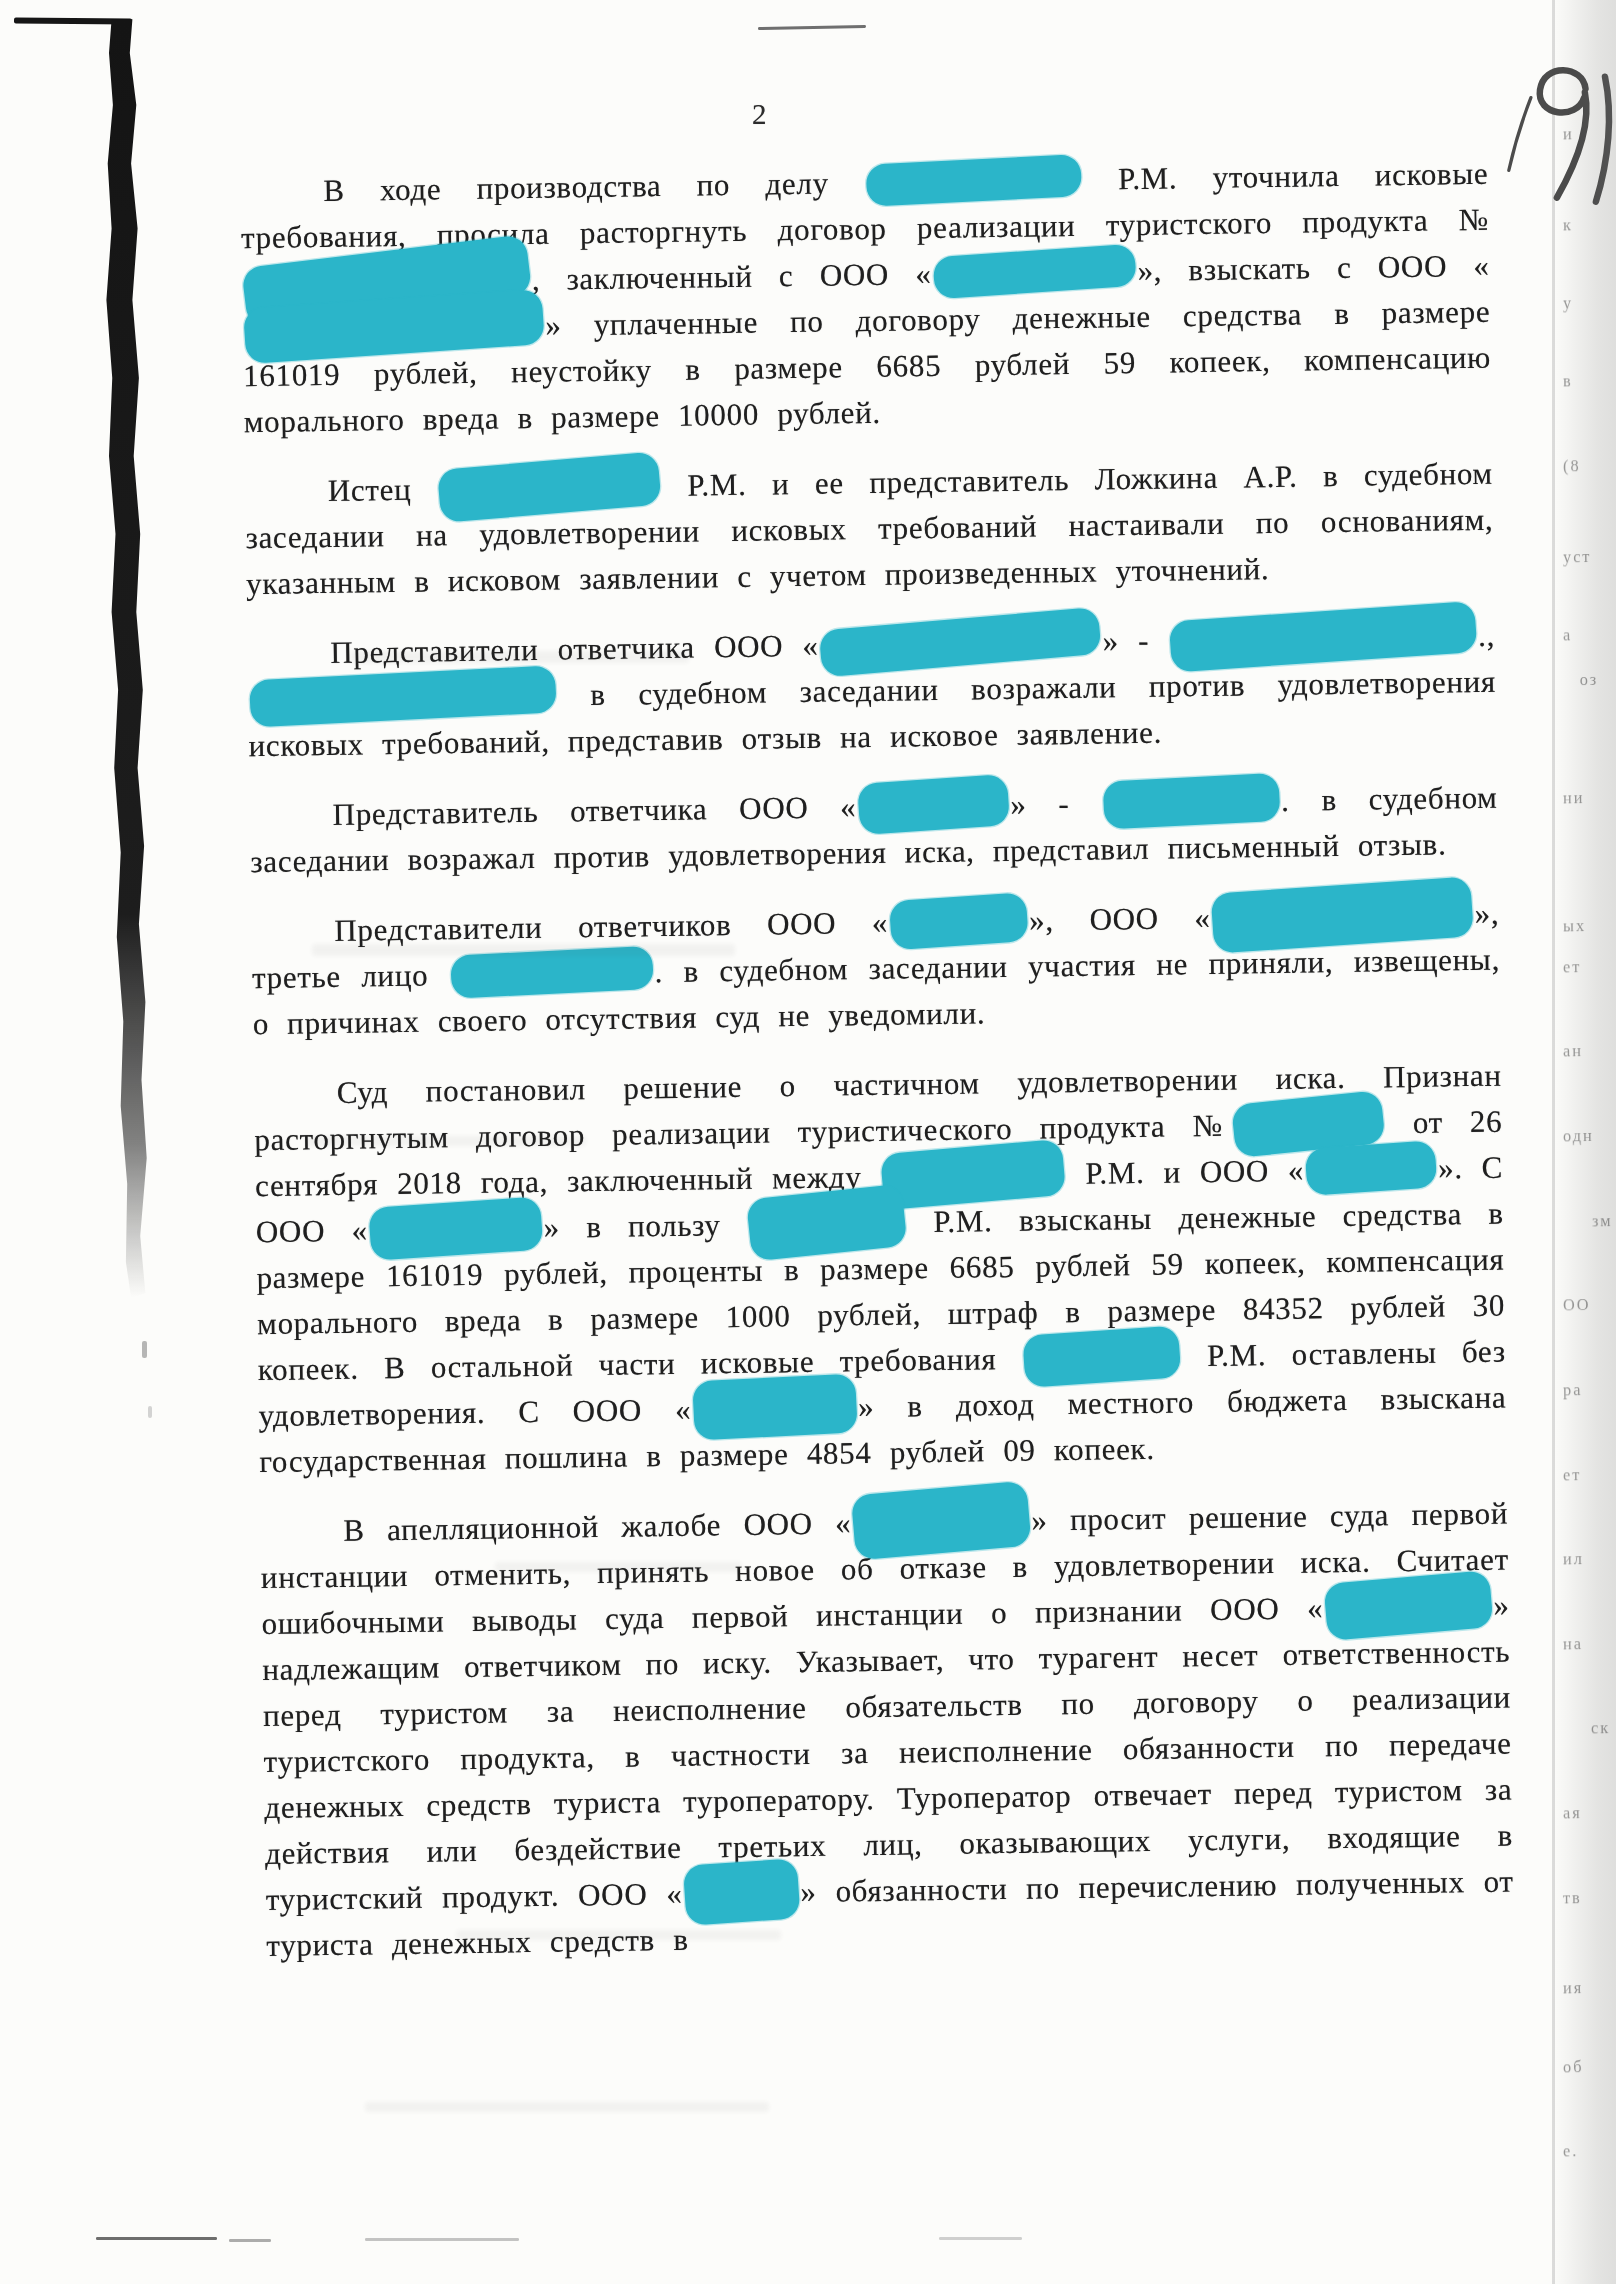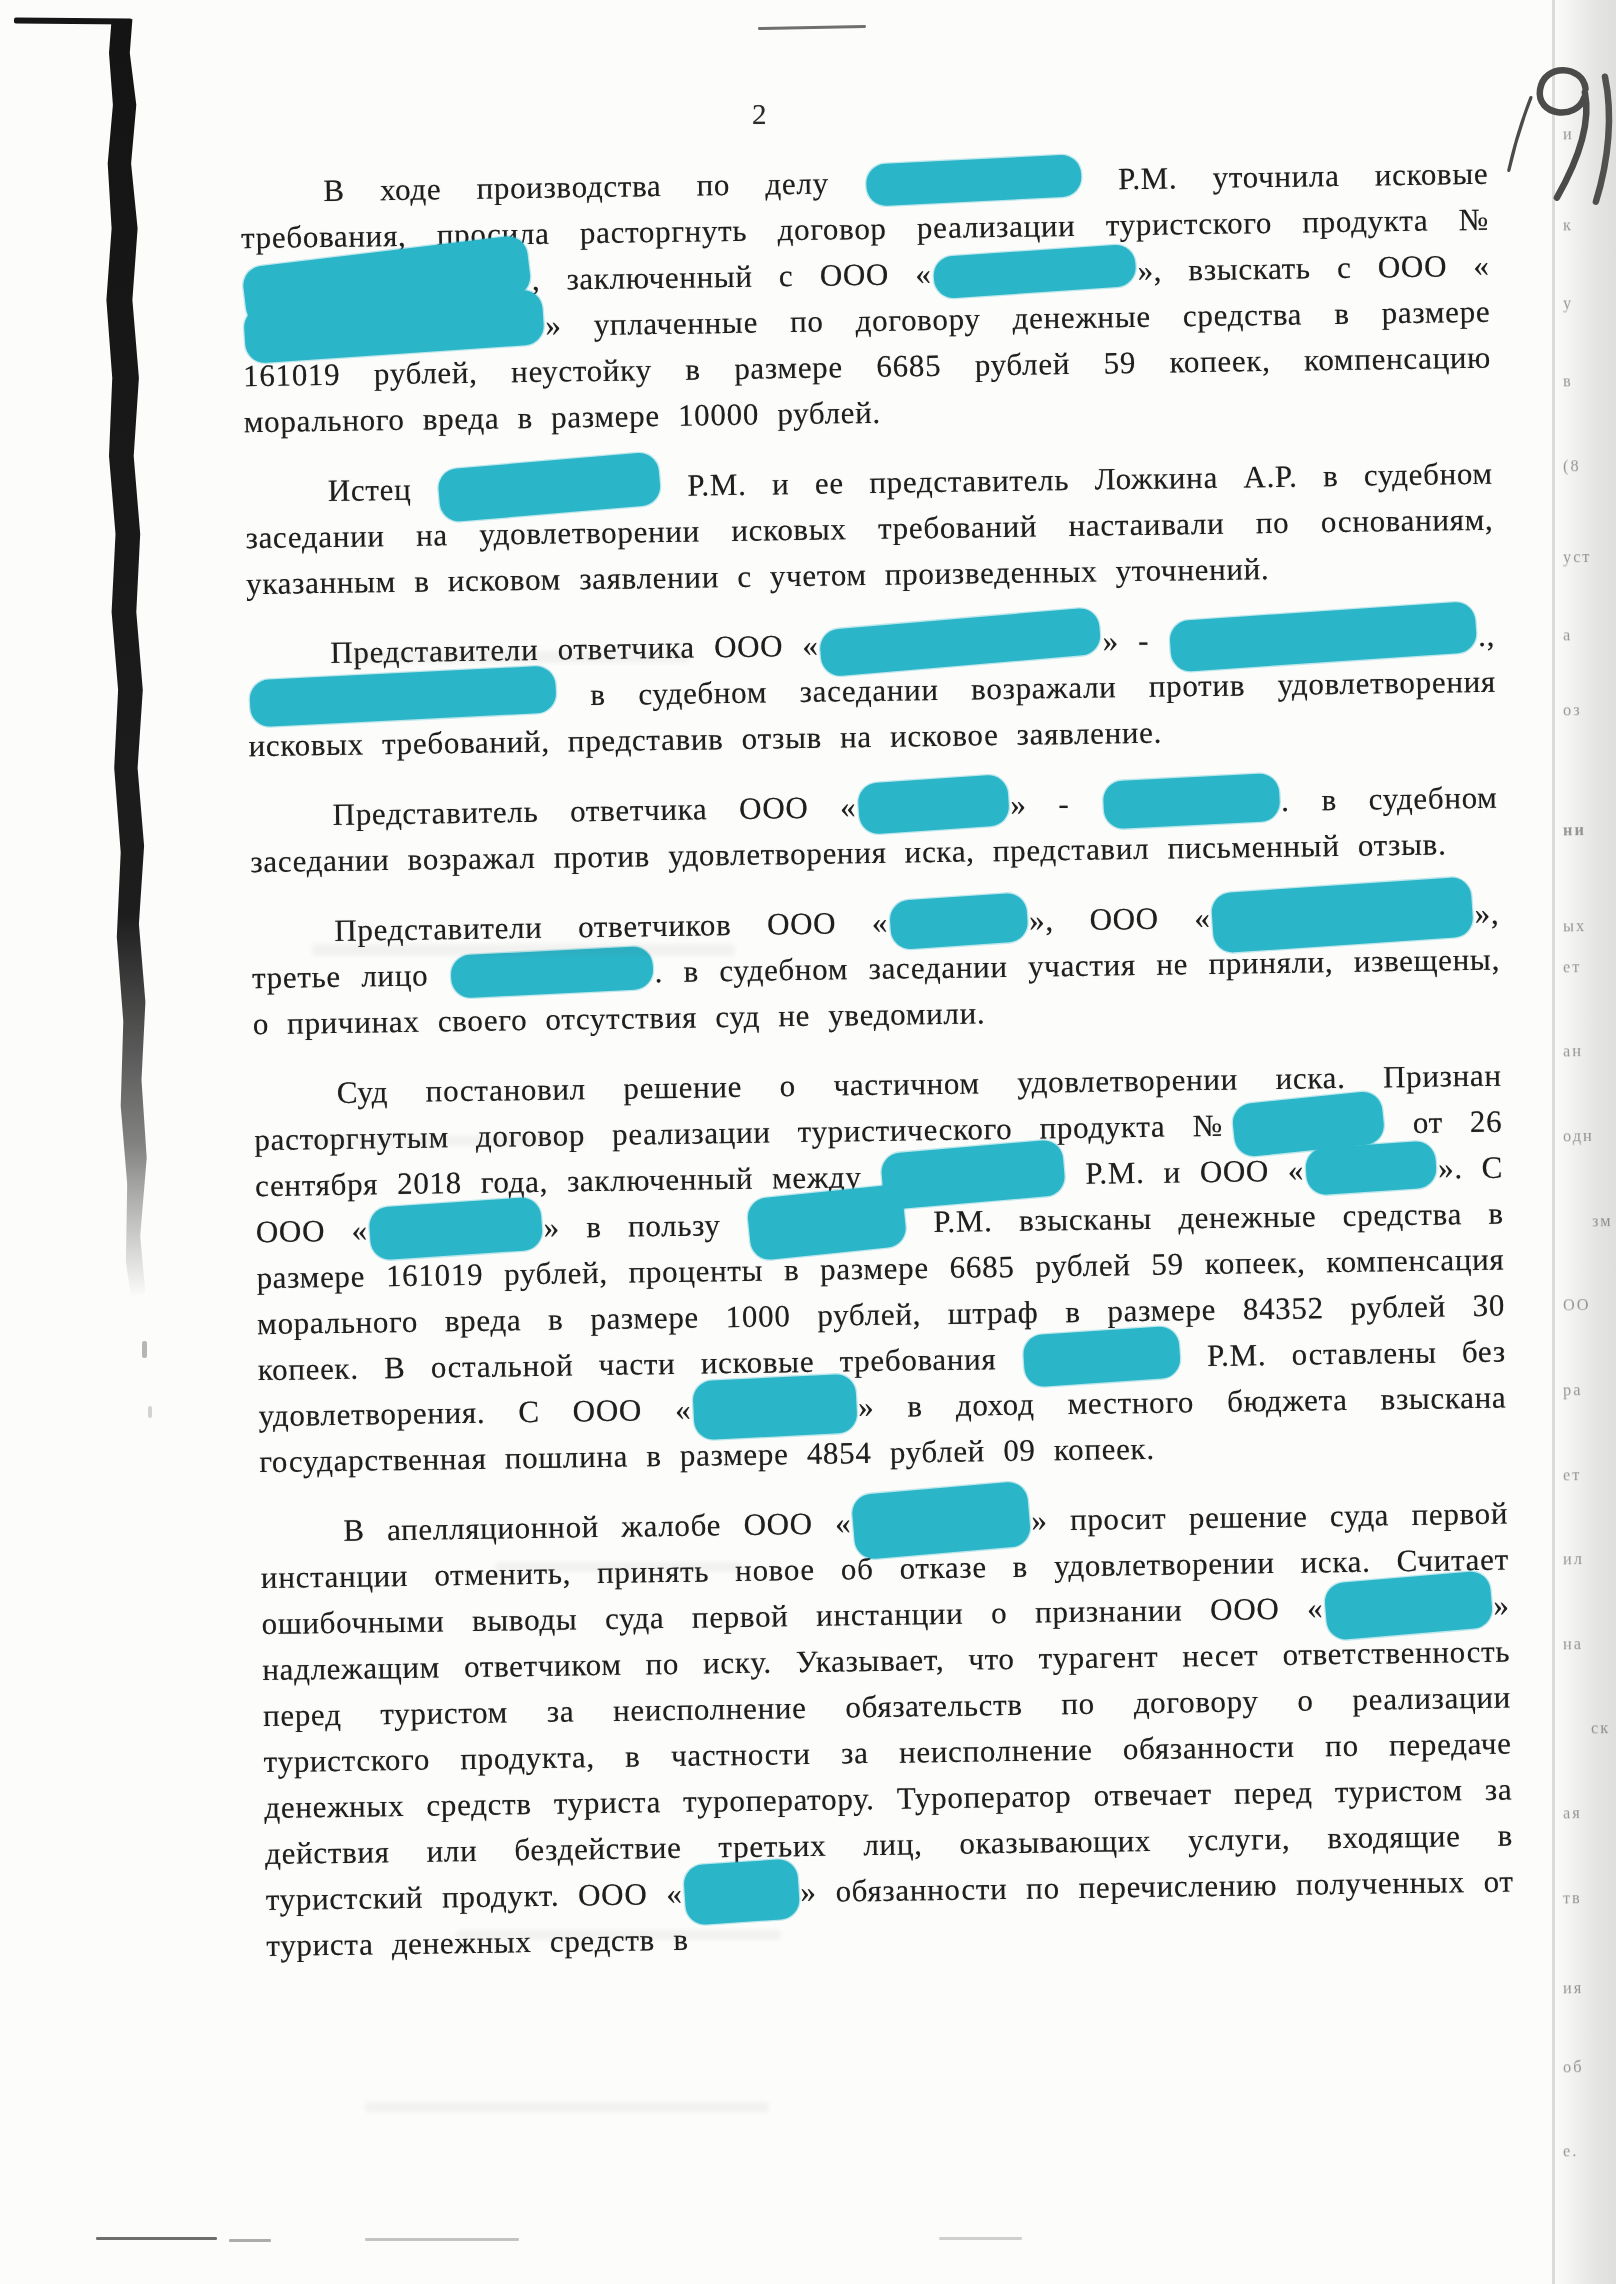--- a/index.html
+++ b/index.html
@@ -99,22 +99,22 @@
   <div class="curl-edge"></div>
   <div class="curl"></div>
   <div id="fragments-host">
       <span class="fragment" style="top: 124px;">и</span>
       <span class="fragment" style="top: 215px;">к</span>
       <span class="fragment" style="top: 293px;">у</span>
       <span class="fragment" style="top: 371px;">в</span>
       <span class="fragment" style="top: 456px;">(8</span>
       <span class="fragment" style="top: 547px;">уст</span>
       <span class="fragment" style="top: 625px;">а</span>
-      <span class="fragment" style="top: 700px;">оз</span>
-      <span class="fragment" style="top: 820px; font-weight: bold;">ни</span>
+      <span class="fragment" style="top: 670px; text-align: center;">оз</span>
+      <span class="fragment" style="top: 788px;">ни</span>
       <span class="fragment" style="top: 904px; margin-top: 12px;">ых</span>
       <span class="fragment" style="top: 957px;">ет</span>
       <span class="fragment" style="top: 1041px;">ан</span>
       <span class="fragment" style="top: 1126px;">одн</span>
       <span class="fragment" style="top: 1211px; margin-left: 29px;">зм</span>
       <span class="fragment" style="top: 1295px;">ОО</span>
       <span class="fragment" style="top: 1380px;">ра</span>
       <span class="fragment" style="top: 1465px;">ет</span>
       <span class="fragment" style="top: 1549px;">ил</span>
       <span class="fragment" style="top: 1634px;">на</span>

